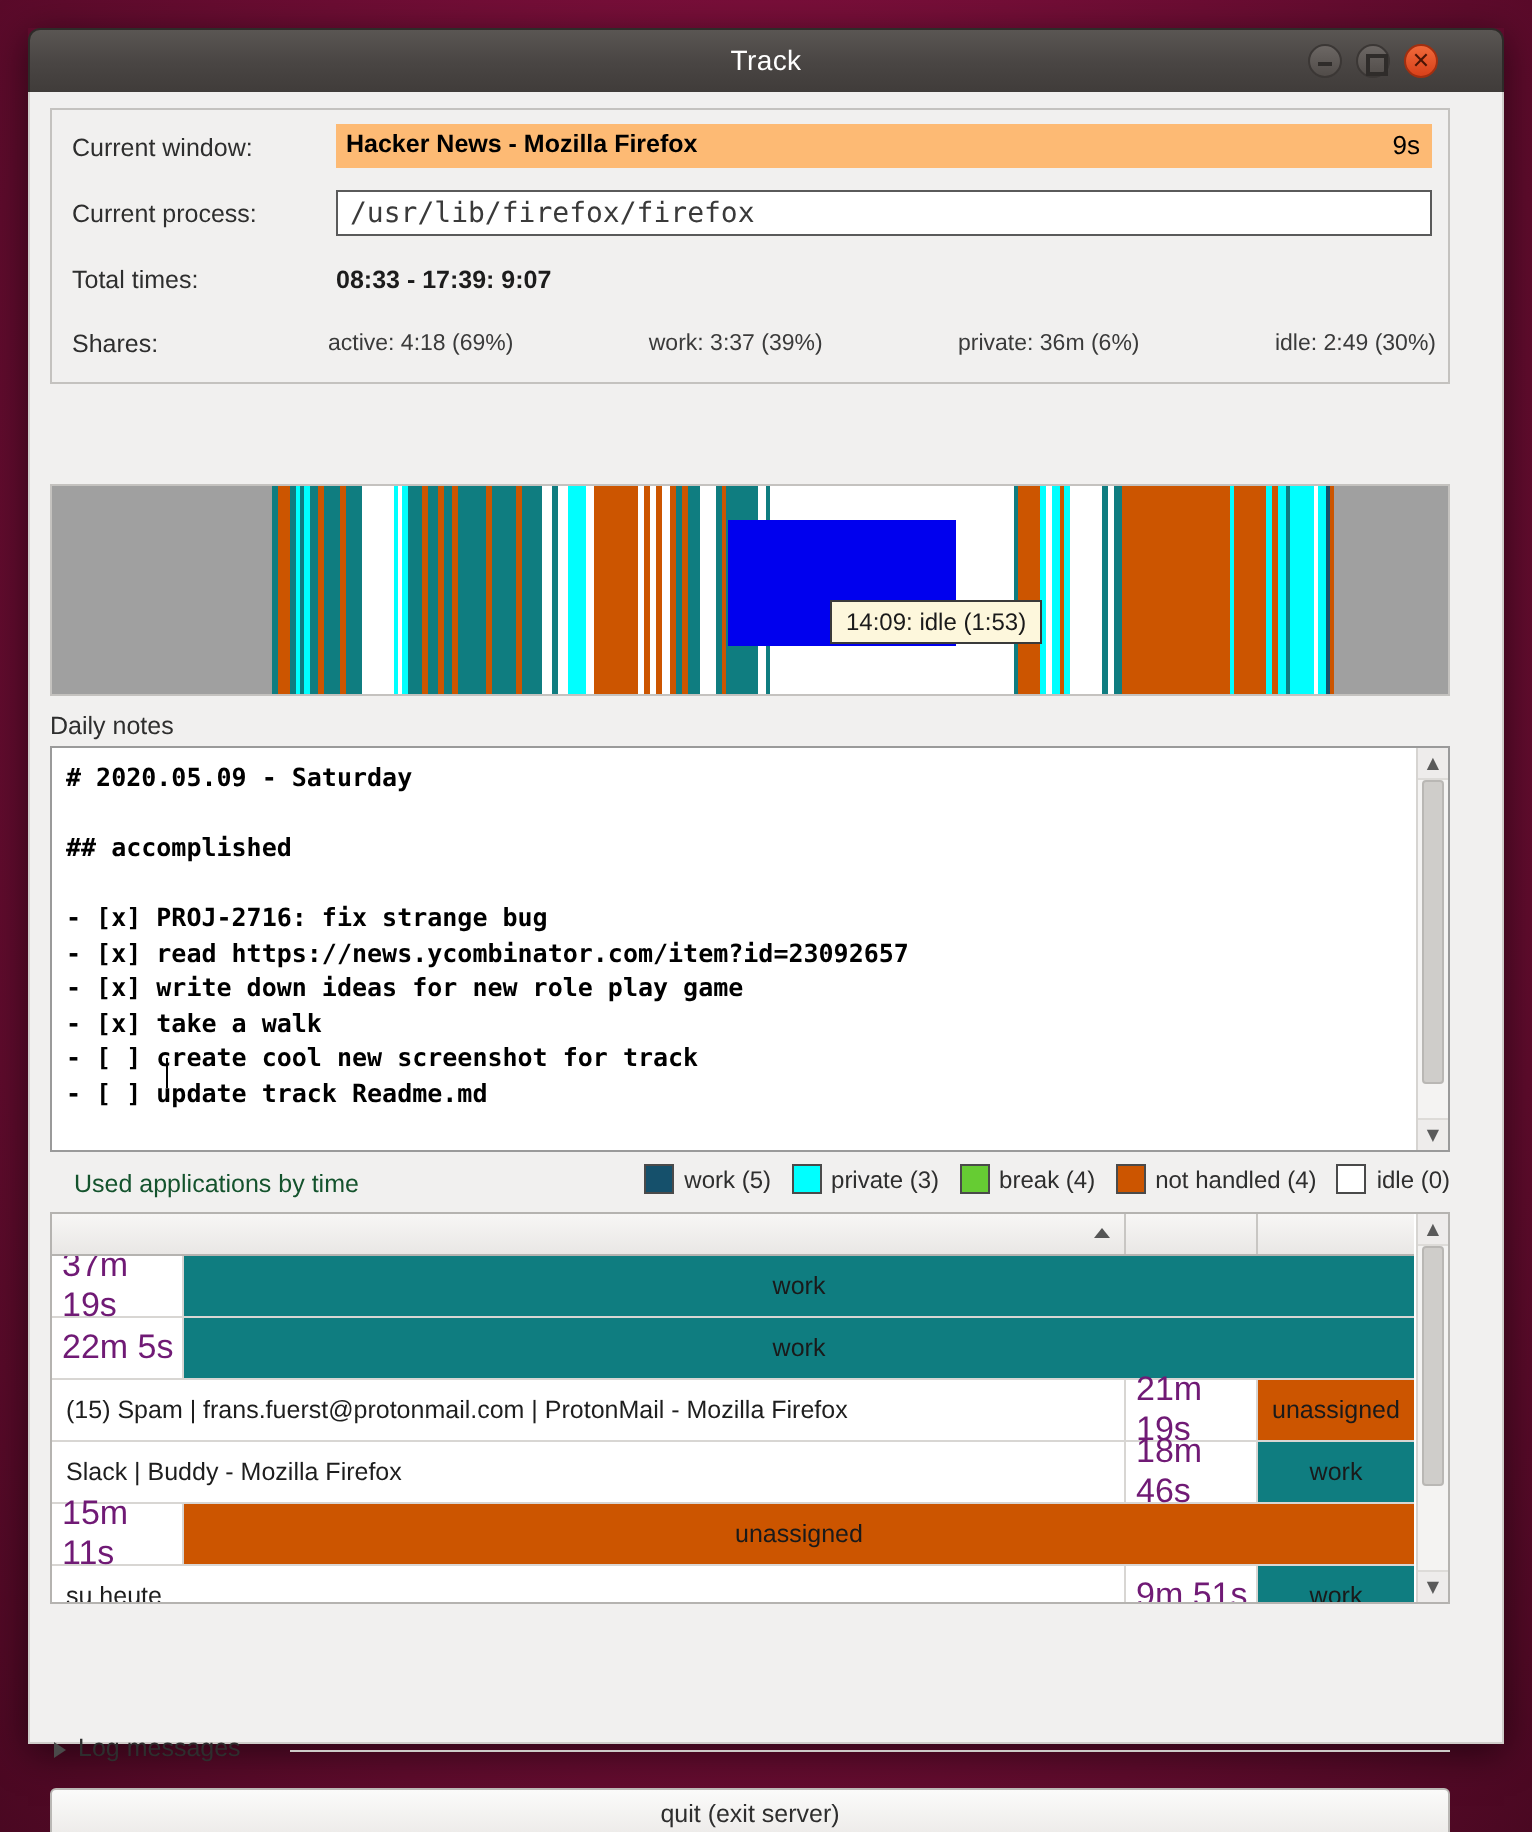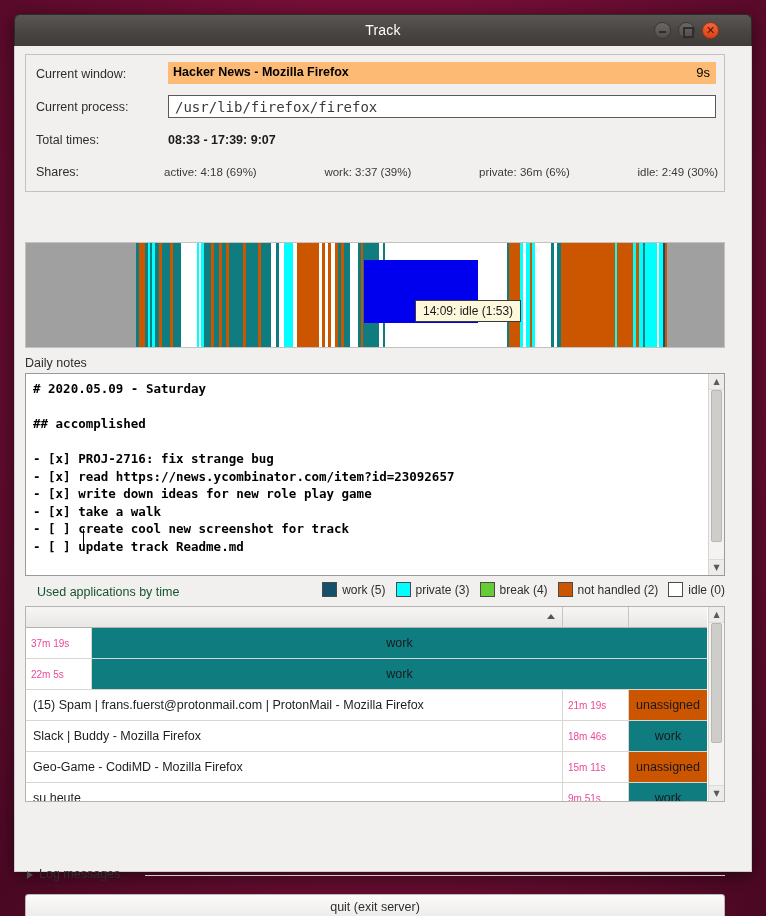--- a/index.html
+++ b/index.html
@@ -247,21 +247,21 @@
     position: absolute; right: 7px; top: 7px;
     width: 0; height: 0;
     border-left: 4px solid transparent;
     border-right: 4px solid transparent;
     border-bottom: 5px solid #555;
   }
   .trow { display: flex; height: 30px; border-bottom: 1px solid #d8d6d3; }
   .td { box-sizing: border-box; display: flex; align-items: center; }
   .td-name { flex: 0 0 537px; padding-left: 7px; font-size: 12.5px; color: #1e1e1e;
              border-right: 1px solid #d8d6d3; white-space: nowrap; overflow: hidden; }
-  .td-time { flex: 0 0 66px; padding-left: 5px; font-size: 10px; color: #ec4899;
+  .td-time { flex: 0 0 66px; padding-left: 5px; font-size: 17px; color: #701a75;
              border-right: 1px solid #d8d6d3; }
   .td-cat  { flex: 1 1 auto; justify-content: center; font-size: 12.5px; color: #1a1a1a; }
 
   
   .expander {
     position: absolute; left: 10px; width: 700px; height: 22px;
   }
   .exp-tri {
     position: absolute; left: 2px; top: 6px;
     width: 0; height: 0;
@@ -446,21 +446,21 @@
           <div class="legend-item">
             <span class="legend-swatch" style="background: rgb(0, 255, 255);"></span>
             <span>private (3)</span>
           </div>
           <div class="legend-item">
             <span class="legend-swatch" style="background: rgb(102, 204, 51);"></span>
             <span>break (4)</span>
           </div>
           <div class="legend-item">
             <span class="legend-swatch" style="background: rgb(204, 85, 0);"></span>
-            <span>not handled (2)</span>
+            <span>not handled (4)</span>
           </div>
           <div class="legend-item">
             <span class="legend-swatch" style="background: rgb(255, 255, 255);"></span>
             <span>idle (0)</span>
           </div>
         </div>
     </div>
 
     <div id="table-frame">
       <div id="table-inner">
@@ -484,21 +484,20 @@
               <div class="td td-name">(15) Spam | frans.fuerst@protonmail.com | ProtonMail - Mozilla Firefox</div>
               <div class="td td-time">21m 19s</div>
               <div class="td td-cat" style="background: rgb(204, 85, 0);">unassigned</div>
             </div>
             <div class="trow">
               <div class="td td-name">Slack | Buddy - Mozilla Firefox</div>
               <div class="td td-time">18m 46s</div>
               <div class="td td-cat" style="background: rgb(15, 125, 128);">work</div>
             </div>
             <div class="trow">
-              <div class="td td-name">Geo-Game - CodiMD - Mozilla Firefox</div>
               <div class="td td-time">15m 11s</div>
               <div class="td td-cat" style="background: rgb(204, 85, 0);">unassigned</div>
             </div>
             <div class="trow">
               <div class="td td-name">su heute</div>
               <div class="td td-time">9m 51s</div>
               <div class="td td-cat" style="background: rgb(15, 125, 128);">work</div>
             </div>
           </div>
       </div>

